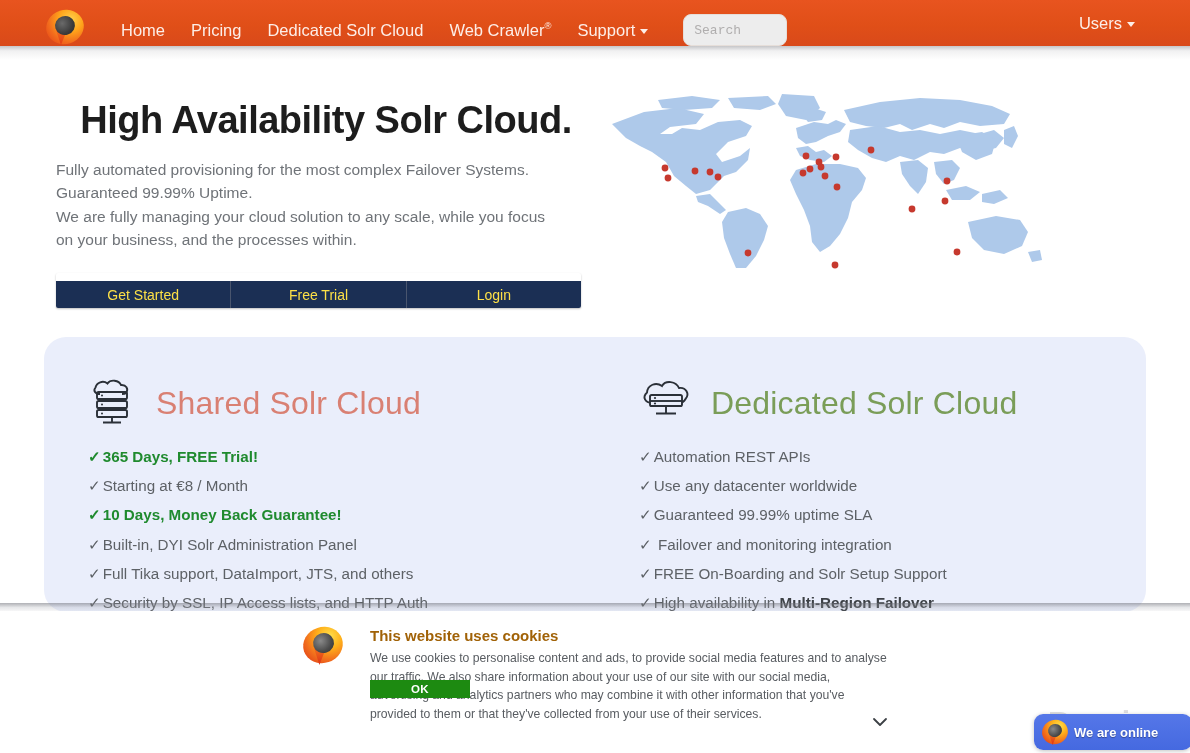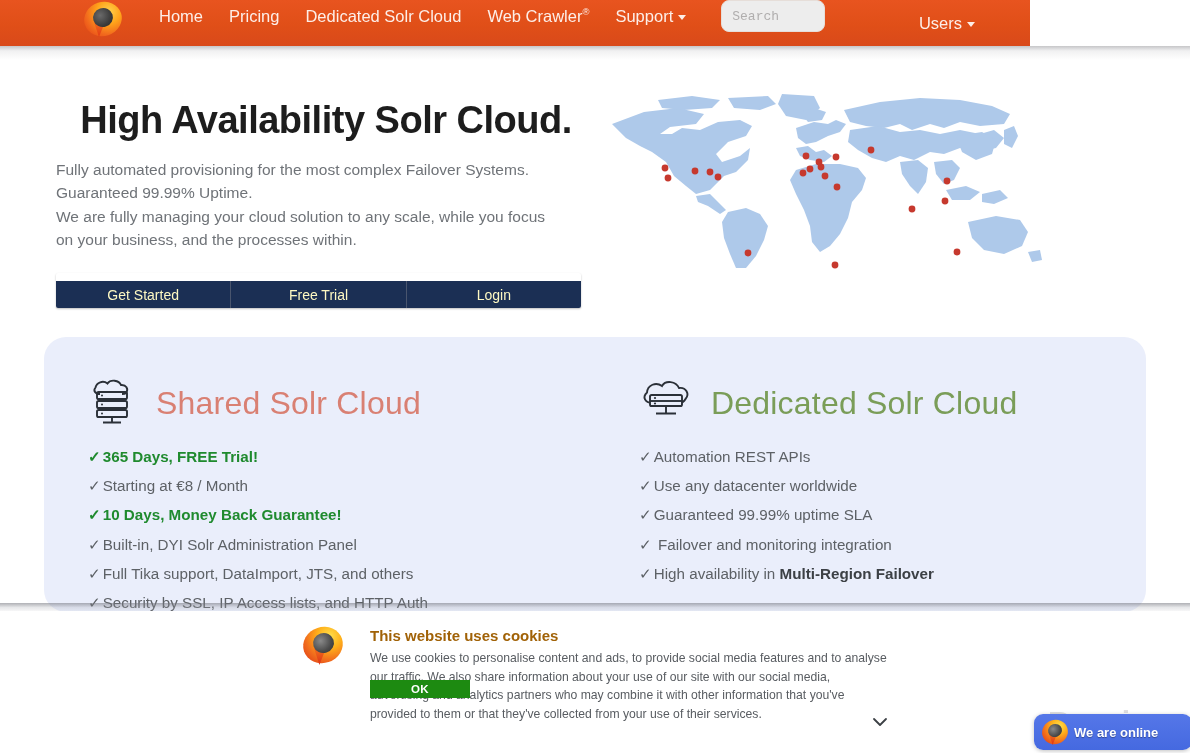--- a/index.html
+++ b/index.html
@@ -6,23 +6,23 @@
   html, body {
     width: 1190px; height: 753px;
     font-family: "Liberation Sans", sans-serif;
     background: #ffffff;
     overflow: hidden;
   }
   #page { position: relative; width: 1190px; height: 753px; background:#fff; }
 
   
   .navbar {
-    position: absolute; top:0; left:0; width:1030px; height:46px;
+    position: absolute; top:0; left:0; width:1190px; height:46px;
     background: linear-gradient(180deg,#e8541f 0%, #e04f18 55%, #d9491a 100%);
-    display:flex; align-items:flex-start;padding-left:38px;
+    display:flex; align-items:flex-end;
   }
   .nav-logo { margin-left:46px; width:38px; height:38px; position:relative; flex:0 0 auto; }
   .nav-logo .oval {
     position:absolute; left:0; top:2px; width:38px; height:34px; border-radius:50%;
     background: radial-gradient(circle at 70% 35%, #ffd24d 0%, #ffa31a 35%, #f26b1d 65%, #e23a14 100%);
     transform: rotate(-18deg);
   }
   .nav-logo .pupil {
     position:absolute; left:9px; top:8px; width:20px; height:19px; border-radius:50%;
     background: radial-gradient(circle at 40% 35%, #6a6a6a 0%, #3c3c3c 60%, #262626 100%);
@@ -66,21 +66,21 @@
   }
   .hero-sub {
     margin-top:16px; font-size:15.5px; color:#6f7378; line-height:1.52;
   }
   .hero-buttons {
     position:absolute; left:56px; top:213px; display:flex;
     width:525px; height:35px; border-radius:2px; overflow:hidden;
     box-shadow:0 1px 2px rgba(0,0,0,0.25);
   }
   .hero-btn {
-    flex:1 1 0; background:#1b2f54; color:#fef9c3; border:none;
+    flex:1 1 0; background:#1b2f54; color:#fde047; border:none;
     font-size:14px; font-family:"Liberation Sans", sans-serif;
     cursor:pointer; border-right:1px solid #49556e;
     display:flex; align-items:center; justify-content:center;margin-top:8px;
   }
   .hero-btn:last-child { border-right:none; }
 
   .hero-right { position:absolute; left:600px; top:30px; width:450px; }
   .map-wrap { position:relative; width:445px; height:180px; }
   .map-wrap svg { width:445px; height:180px; display:block; }
   .dot { fill:#c6392e; }
@@ -452,20 +452,21 @@
               <path d="M27 29 L27 36 M17 36.5 L37 36.5"></path>
             </svg>
           </span>
           <span class="col-title dedicated">Dedicated Solr Cloud</span>
         </div>
         <div class="feat-list">
           <div class="feat"><span class="tick">✓</span><span>Automation REST APIs</span></div>
           <div class="feat"><span class="tick">✓</span><span>Use any datacenter worldwide</span></div>
           <div class="feat"><span class="tick">✓</span><span>Guaranteed 99.99% uptime SLA</span></div>
           <div class="feat"><span class="tick">✓</span><span> Failover and monitoring integration</span></div>
+          <div class="feat"><span class="tick">✓</span><span>FREE On-Boarding and Solr Setup Support</span></div>
           <div class="feat"><span class="tick">✓</span><span>High availability in </span><b>Multi-Region Failover</b></div>
         </div>
       </div>
 
     </div>
   </div>
 
   <div class="cookie-shadow"></div>
   <div class="cookie">
     <div class="cookie-inner">

